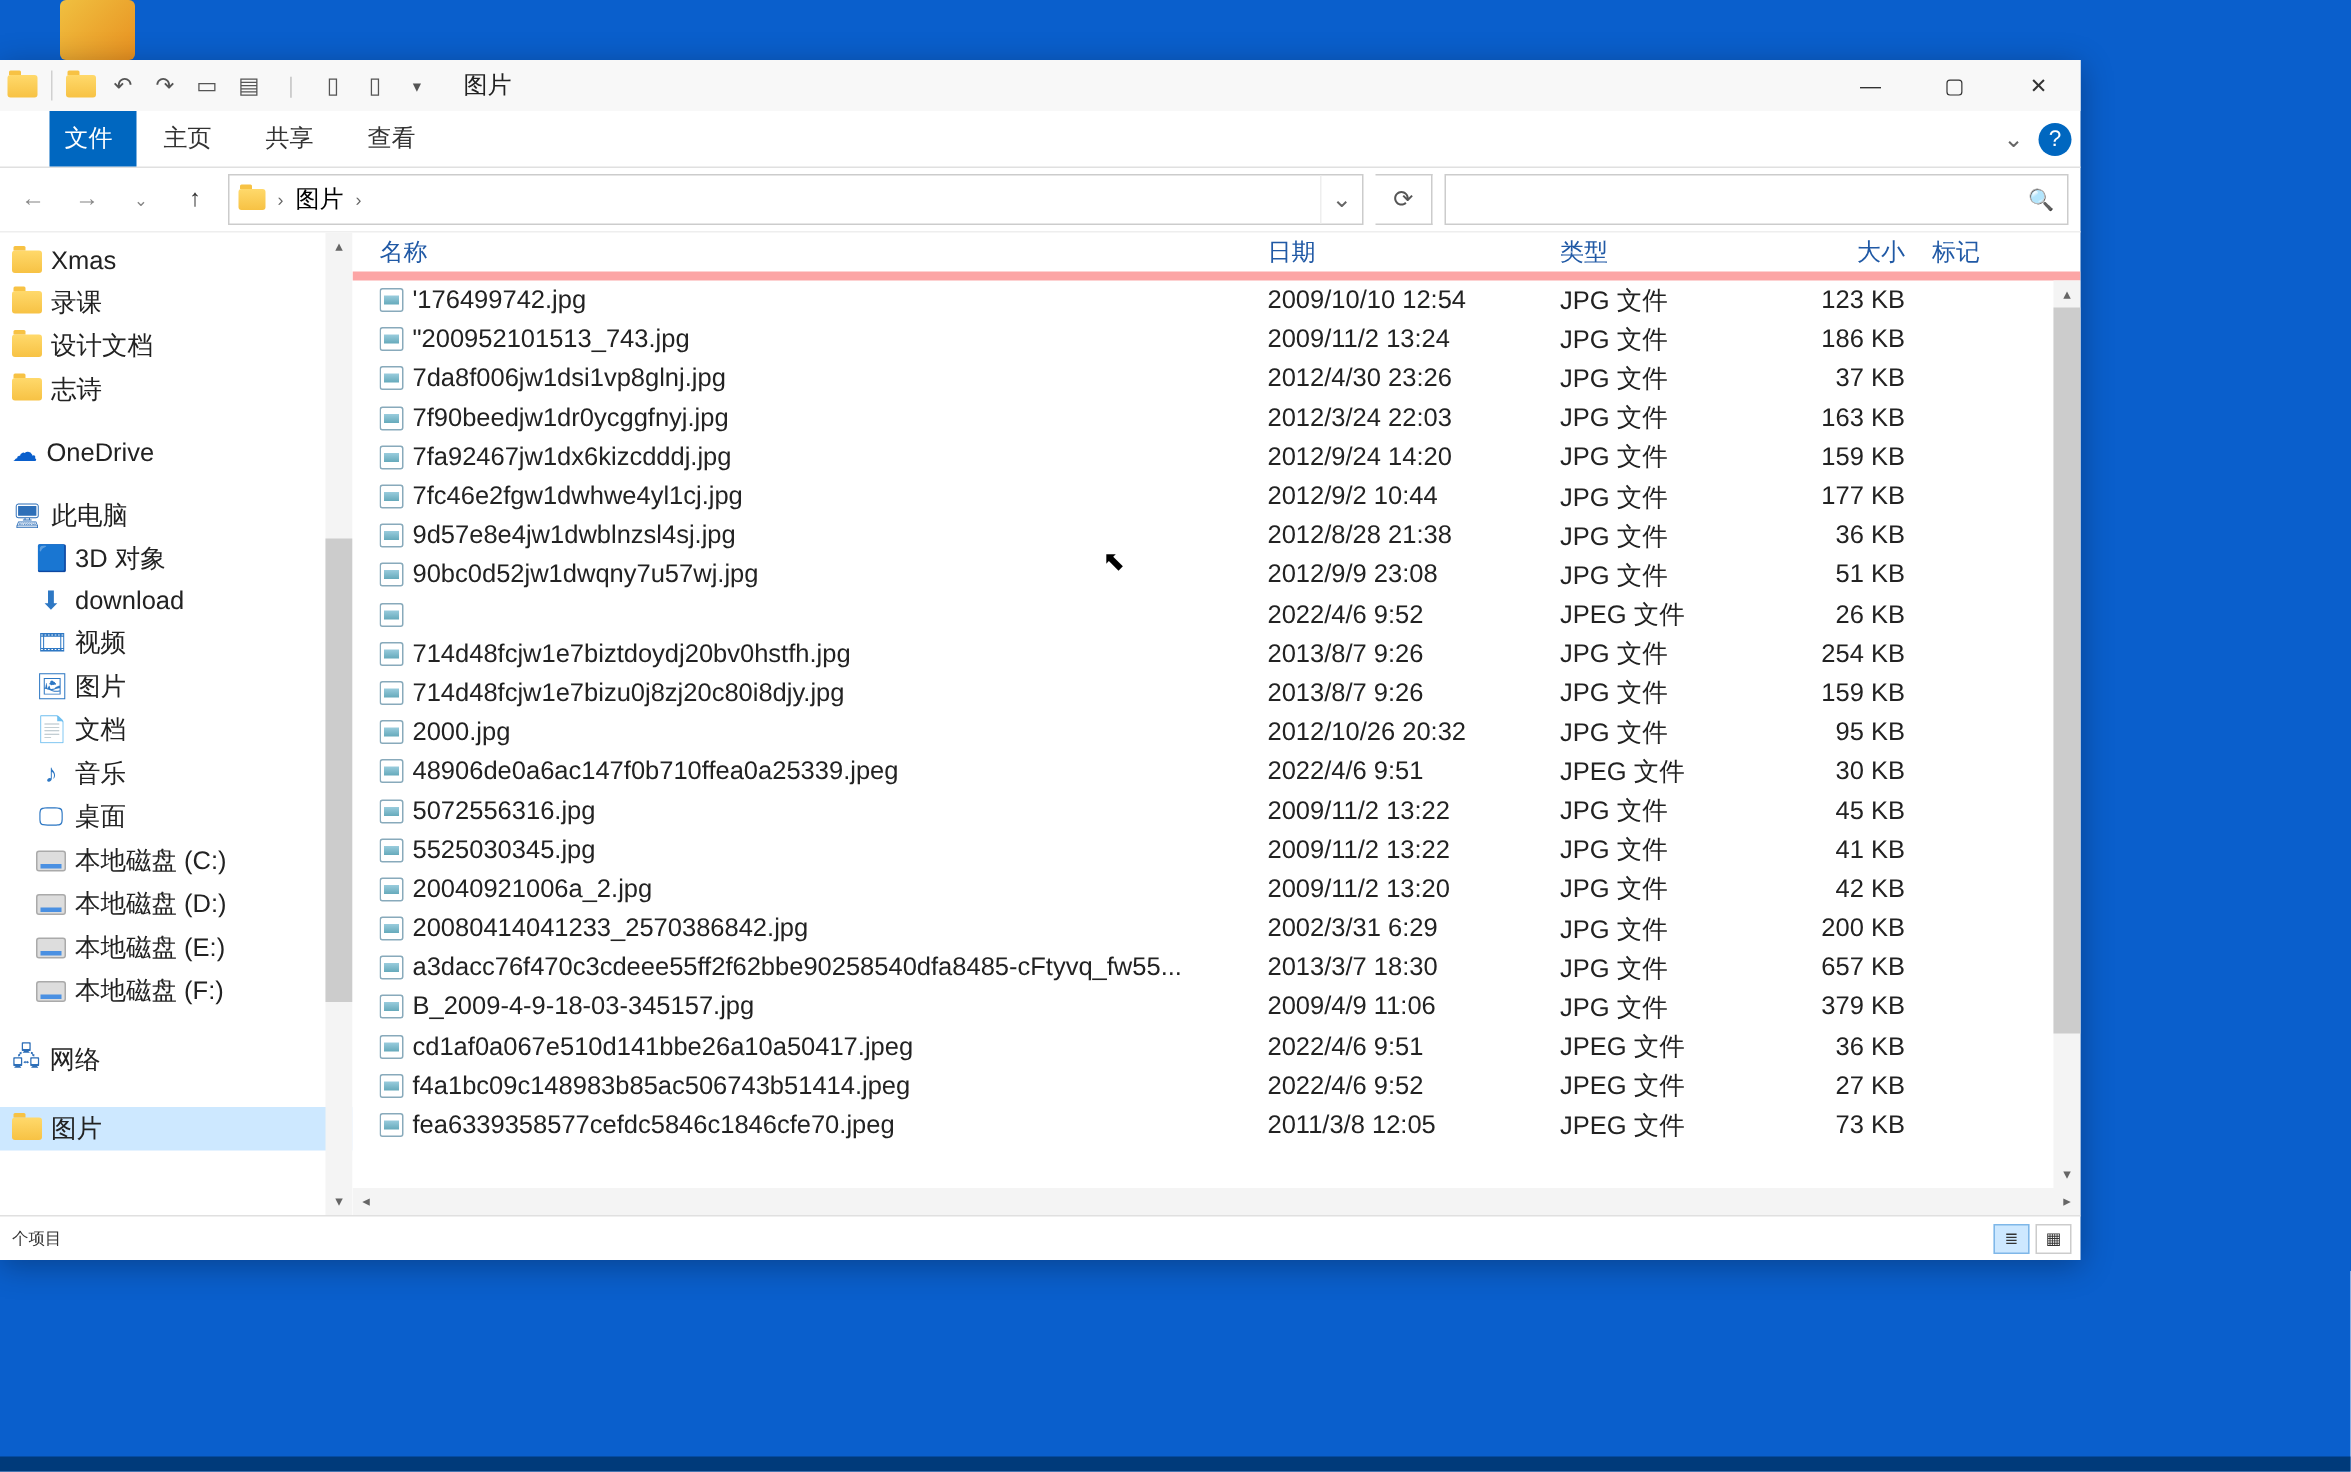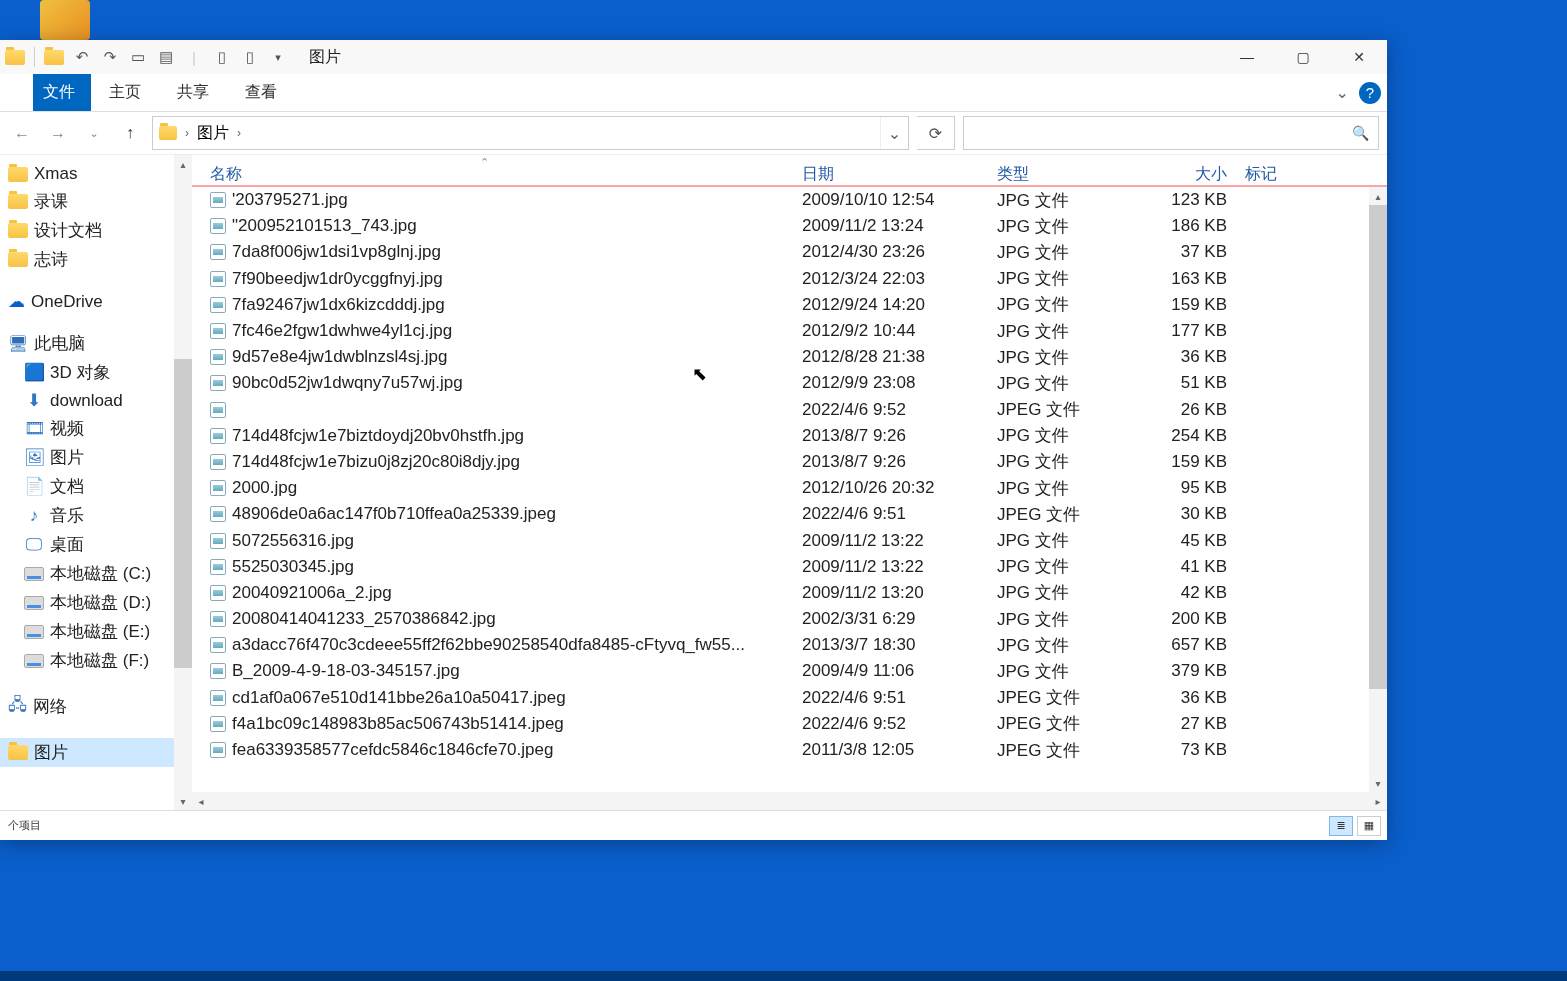--- a/index.html
+++ b/index.html
@@ -29,35 +29,35 @@
   .nav-btn.enabled { color: #333; }
   .addr-box { flex: 1; height: 34px; border: 1px solid #ccc; display: flex; align-items: center; padding: 0 6px; gap: 8px; position: relative; }
   .addr-box .folder-ico { width: 18px; height: 14px; }
   .addr-box .chev { color: #666; font-size: 12px; }
   .addr-dd { position: absolute; right: 0; top: 0; height: 100%; width: 28px; display: flex; align-items: center; justify-content: center; border-left: 1px solid #eee; color: #666; }
   .refresh-btn { width: 38px; height: 34px; border: 1px solid #ccc; border-left: none; display: flex; align-items: center; justify-content: center; color: #555; }
   .search-box { width: 416px; height: 34px; border: 1px solid #ccc; display: flex; align-items: center; position: relative; }
   .search-ico { position: absolute; right: 8px; color: #888; font-size: 14px; }
   
   .body-row { flex: 1; display: flex; overflow: hidden; border-top: 1px solid #eee; }
-  .nav-pane { width: 192px; overflow-y: auto; padding-top: 6px; position: relative; }
+  .nav-pane { width: 235px; overflow-y: auto; padding-top: 6px; position: relative; }
   .nav-item { display: flex; align-items: center; padding: 3px 6px 3px 8px; font-size: 17px; color: #222; gap: 6px; }
   .nav-item.selected { background: #cde8ff; }
   .folder-ico { display: inline-block; background: linear-gradient(#ffd96b,#f7c244); border-radius: 2px; position: relative; }
   .folder-ico.small { width: 20px; height: 15px; }
   .folder-ico::before { content: ""; position: absolute; top: -3px; left: 1px; width: 8px; height: 3px; background: #f7c244; border-radius: 1px 1px 0 0; }
   .nav-sep { height: 14px; }
   .drive-ico { width: 20px; height: 14px; background: #ddd; border: 1px solid #aaa; border-radius: 2px; position: relative; }
   .drive-ico::after { content: ""; position: absolute; bottom: 1px; left: 2px; right: 2px; height: 3px; background: #4a90e2; }
   .nav-scroll { position: absolute; right: 0; top: 0; width: 18px; height: 100%; background: #f4f4f4; display: flex; flex-direction: column; }
   .sb-btn { height: 18px; display: flex; align-items: center; justify-content: center; font-size: 10px; color: #666; }
   .sb-thumb { width: 100%; background: #ccc; }
   
   .file-area { flex: 1; display: flex; flex-direction: column; overflow: hidden; position: relative; }
-  .headers { display: flex; align-items: flex-end; height: 32px; font-size: 16px; color: #2059a5; border-bottom: 2px solid #fca5a5; padding-left: 18px; }
+  .headers { display: flex; align-items: center; height: 32px; font-size: 16px; color: #2059a5; border-bottom: 6px solid #fca5a5; padding-left: 18px; }
   .col-name { flex: 0 0 592px; position: relative; }
   .col-date { flex: 0 0 195px; }
   .col-type { flex: 0 0 148px; }
   .col-size { flex: 0 0 82px; text-align: right; }
   .col-tag { flex: 0 0 60px; padding-left: 18px; }
   .sort-ind { position: absolute; top: -8px; left: 270px; color: #888; font-size: 11px; }
   .file-rows { flex: 1; overflow: hidden; }
   .file-row { display: flex; align-items: center; height: 26.2px; font-size: 17px; color: #222; padding-left: 18px; }
   .file-row .col-name { display: flex; align-items: center; gap: 6px; overflow: hidden; white-space: nowrap; text-overflow: ellipsis; }
   .file-ico { width: 16px; height: 16px; background: #fff; border: 1px solid #8ab; border-radius: 2px; position: relative; flex: none; }
@@ -243,21 +243,21 @@
         </div>
         <div class="col-date">日期</div>
         <div class="col-type">类型</div>
         <div class="col-size">大小</div>
         <div class="col-tag">标记</div>
       </div>
       <div class="file-rows" id="file-rows">
           <div class="file-row">
     <div class="col-name">
               <span class="file-ico"></span>
-              <span>'203795271.jpg</span>
+              <span>'176499742.jpg</span>
             </div>
     <div class="col-date">2009/10/10 12:54</div>
     <div class="col-type">JPG 文件</div>
     <div class="col-size">123 KB</div>
     <div class="col-tag"></div>
           </div>
           <div class="file-row">
     <div class="col-name">
               <span class="file-ico"></span>
               <span>"200952101513_743.jpg</span>

